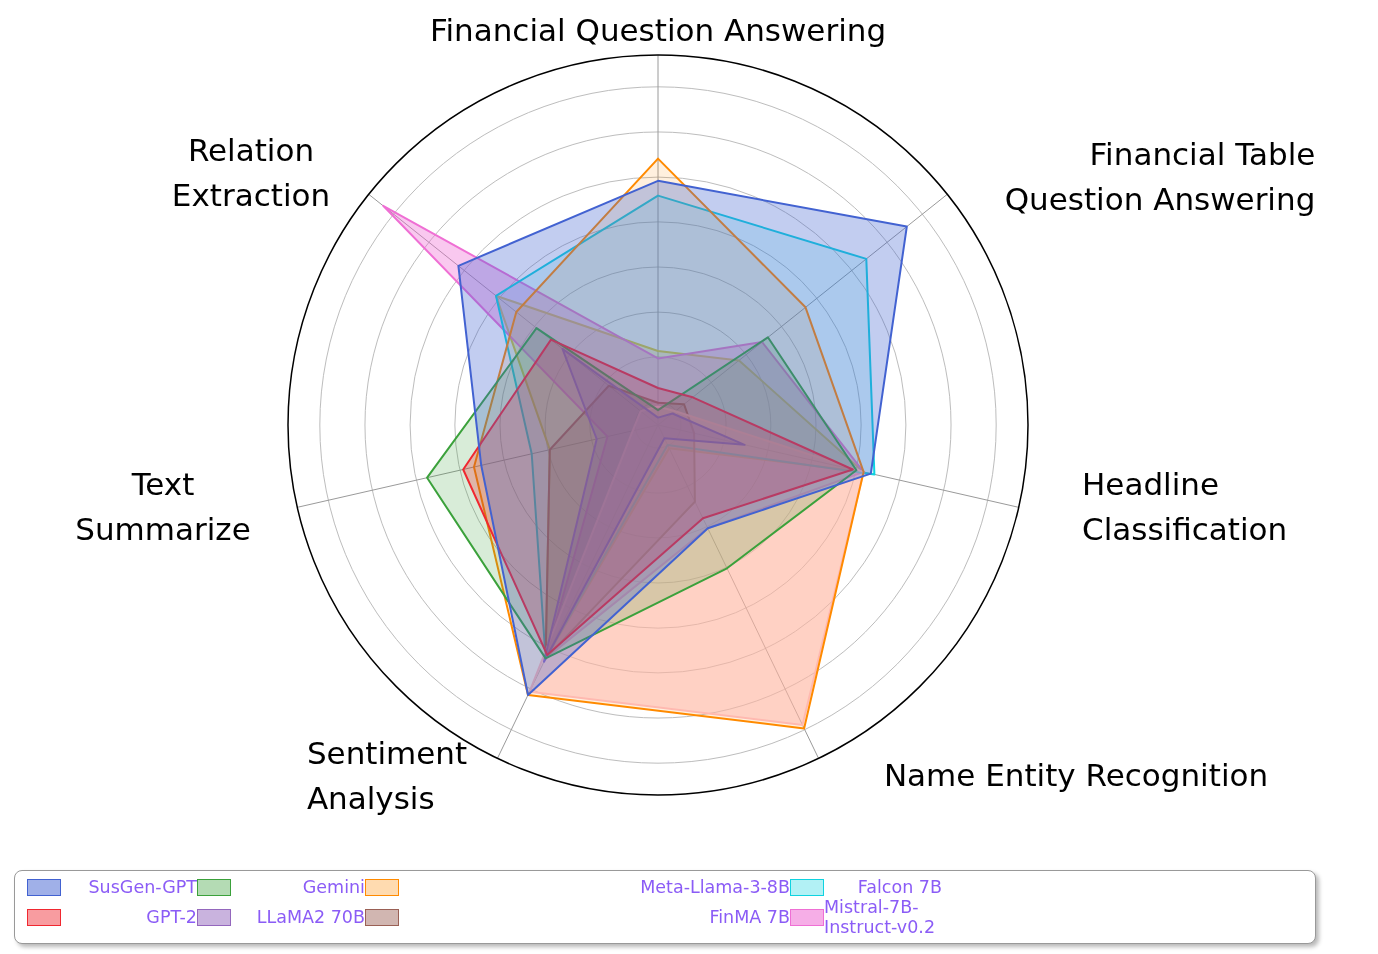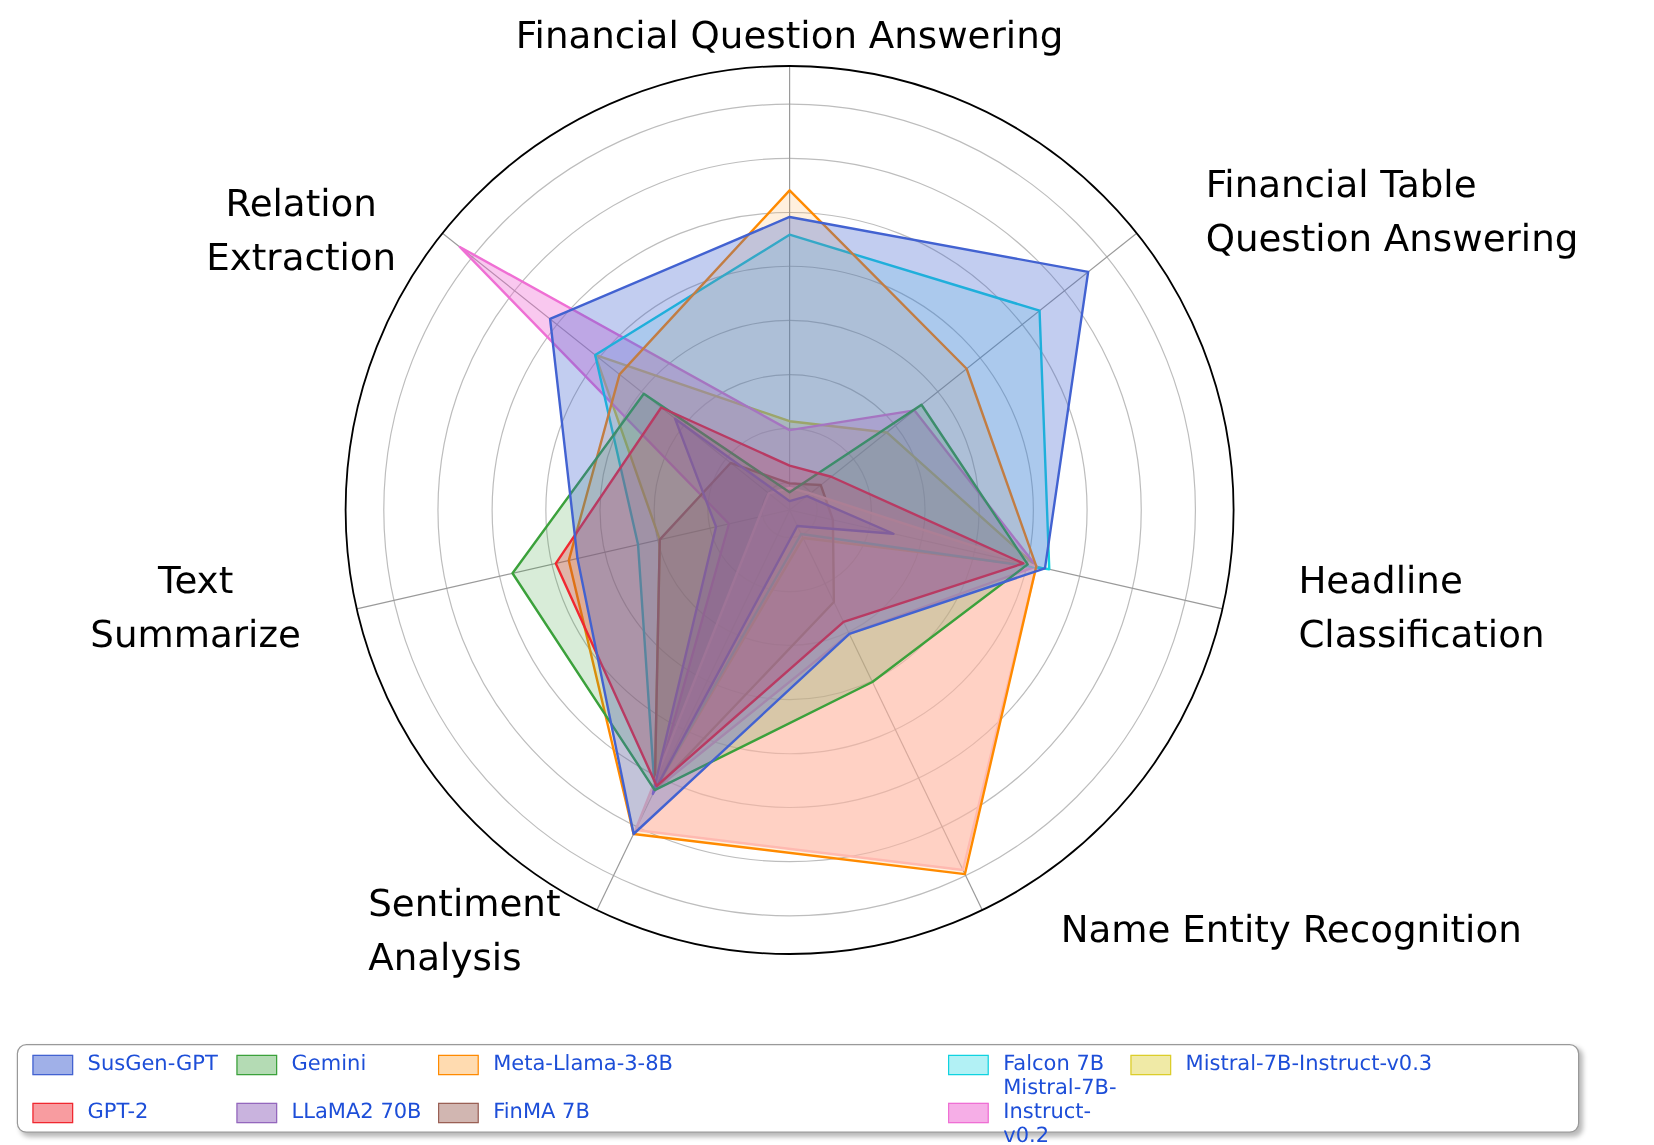--- a/index.html
+++ b/index.html
@@ -19,21 +19,21 @@
     box-shadow:3px 3px 4px rgba(0,0,0,0.28);
     box-sizing:border-box;padding:6px 10px 6px 12px;
   }
   #legend-grid{
     display:grid;height:100%;
     grid-template-columns:170px 168px 425px 152px 1fr;
     grid-auto-flow:column;
     grid-template-rows:repeat(2,1fr);
     align-items:center;
   }
-  .legend-item{display:flex;align-items:center;gap:12px;font-size:17.5px;color:#1d4ed8;}
+  .legend-item{display:flex;align-items:center;font-size:17.5px;color:#8b5cf6;justify-content:space-between;}
   .legend-swatch{width:34px;height:17px;flex:0 0 34px;box-sizing:border-box;border:1.6px solid;}
 </style>
 </head>
 <body>
 
 <div class="stage">
   <svg id="radar-svg" width="1378" height="866">
       <circle cx="658" cy="425" r="22.94" fill="none" stroke="#bdbdbd" stroke-width="1"></circle>
       <circle cx="658" cy="425" r="68.08" fill="none" stroke="#bdbdbd" stroke-width="1"></circle>
       <circle cx="658" cy="425" r="112.85" fill="none" stroke="#bdbdbd" stroke-width="1"></circle>
@@ -56,30 +56,30 @@
       <polygon points="658.0,402.8 684.0,404.2 694.1,433.2 694.9,501.7 545.6,658.4 549.8,449.7 608.8,385.8" fill="#9A6055" fill-opacity="0.28" stroke="#9A6055" stroke-width="2" stroke-linejoin="round"></polygon>
       <polygon points="658.0,406.5 675.4,411.2 863.6,471.9 802.5,725.0 529.6,691.7 632.7,430.8 640.6,411.2" fill="#FFC0CB" fill-opacity="0.55" stroke="#FFC0CB" stroke-width="2" stroke-linejoin="round"></polygon>
       <polygon points="658.0,158.6 805.5,307.3 863.6,471.9 804.1,728.4 528.0,695.0 474.0,467.0 516.3,312.0" fill="#FF8A00" fill-opacity="0.13" stroke="#FF8A00" stroke-width="2" stroke-linejoin="round"></polygon>
       <polygon points="658.0,417.6 672.5,413.5 744.6,444.8 664.4,438.3 544.0,661.7 596.7,439.0 562.5,348.9" fill="#9467BD" fill-opacity="0.32" stroke="#9467BD" stroke-width="2" stroke-linejoin="round"></polygon>
       <polygon points="658.0,410.2 767.9,337.3 856.4,470.3 727.0,568.3 545.6,658.4 427.1,477.7 536.5,328.1" fill="#3BA13B" fill-opacity="0.2" stroke="#3BA13B" stroke-width="2" stroke-linejoin="round"></polygon>
       <polygon points="658.0,388.0 692.7,397.3 852.8,469.5 703.0,518.3 547.2,655.0 463.2,469.5 551.0,339.6" fill="#F02830" fill-opacity="0.28" stroke="#F02830" stroke-width="2" stroke-linejoin="round"></polygon>
       <polygon points="658.0,180.8 906.8,226.6 870.8,473.6 707.8,528.3 528.0,695.0 481.2,465.3 458.4,265.8" fill="#4262D1" fill-opacity="0.32" stroke="#4262D1" stroke-width="2" stroke-linejoin="round"></polygon>
     </svg>
   <div id="axis-labels">
       <div class="axis-label" style="top: 8px; left: 658px; transform: translateX(-50%); text-align: center;">Financial Question Answering</div>
-      <div class="axis-label" style="top: 132px; left: 1160px; transform: translateX(-50%); text-align: left;">Financial Table
+      <div class="axis-label" style="top: 132px; left: 1160px; transform: translateX(-50%); text-align: right;">Financial Table
 Question Answering</div>
       <div class="axis-label" style="top: 462px; left: 1043px; text-align: left; margin-left: 39px;">Headline
 Classification</div>
       <div class="axis-label" style="top: 753px; left: 1076px; transform: translateX(-50%); text-align: center;">Name Entity Recognition</div>
       <div class="axis-label" style="top: 731px; left: 387px; transform: translateX(-50%); ">Sentiment
 Analysis</div>
       <div class="axis-label" style="top: 462px; left: 163px; transform: translateX(-50%); text-align: center;">Text
 Summarize</div>
-      <div class="axis-label" style="top: 148px; left: 251px; transform: translateX(-50%); text-align: center;">Relation
+      <div class="axis-label" style="top: 128px; left: 251px; transform: translateX(-50%); text-align: center;">Relation
 Extraction</div>
     </div>
   <div class="legend">
     <div id="legend-grid">
         <div class="legend-item">
           <span class="legend-swatch" style="border-color: rgb(66, 98, 209); background: rgba(66, 98, 209, 0.5);"></span>
           <span>SusGen-GPT</span>
         </div>
         <div class="legend-item">
           <span class="legend-swatch" style="border-color: rgb(240, 40, 48); background: rgba(240, 40, 48, 0.46);"></span>
@@ -102,19 +102,15 @@
           <span>FinMA 7B</span>
         </div>
         <div class="legend-item">
           <span class="legend-swatch" style="border-color: rgb(15, 211, 224); background: rgba(15, 211, 224, 0.32);"></span>
           <span>Falcon 7B</span>
         </div>
         <div class="legend-item">
           <span class="legend-swatch" style="border-color: rgb(239, 111, 212); background: rgba(239, 111, 212, 0.56);"></span>
           <span>Mistral-7B-Instruct-v0.2</span>
         </div>
-        <div class="legend-item">
-          <span class="legend-swatch" style="border-color: rgb(220, 205, 42); background: rgba(220, 205, 42, 0.42);"></span>
-          <span>Mistral-7B-Instruct-v0.3</span>
-        </div>
       </div>
   </div>
 </div>
 
 </body></html>

